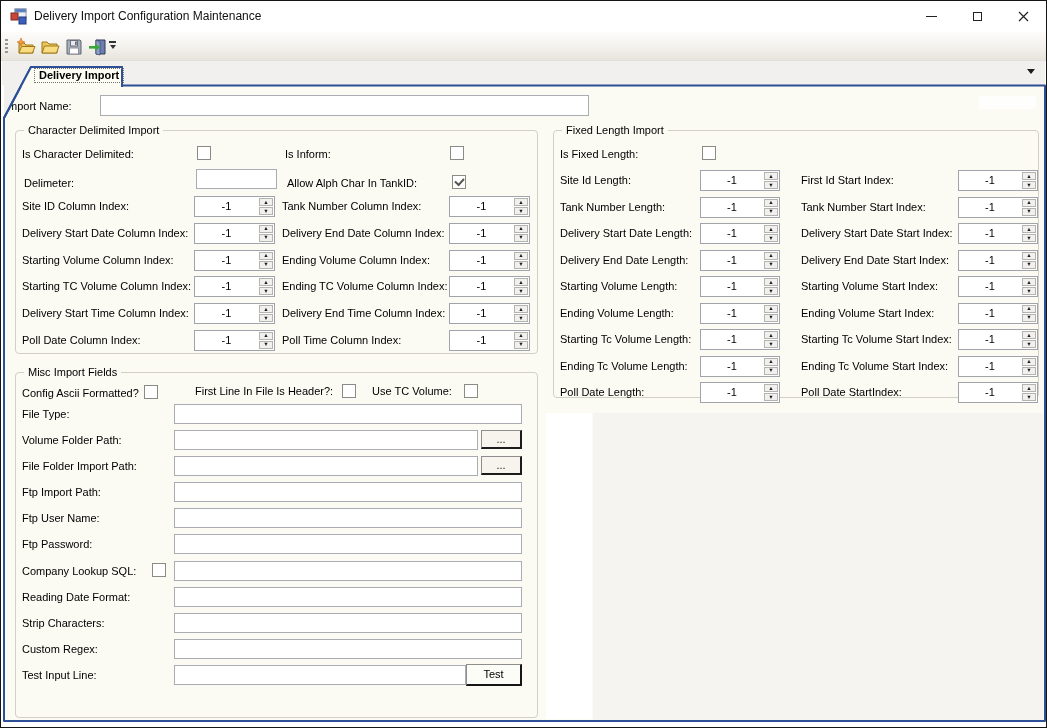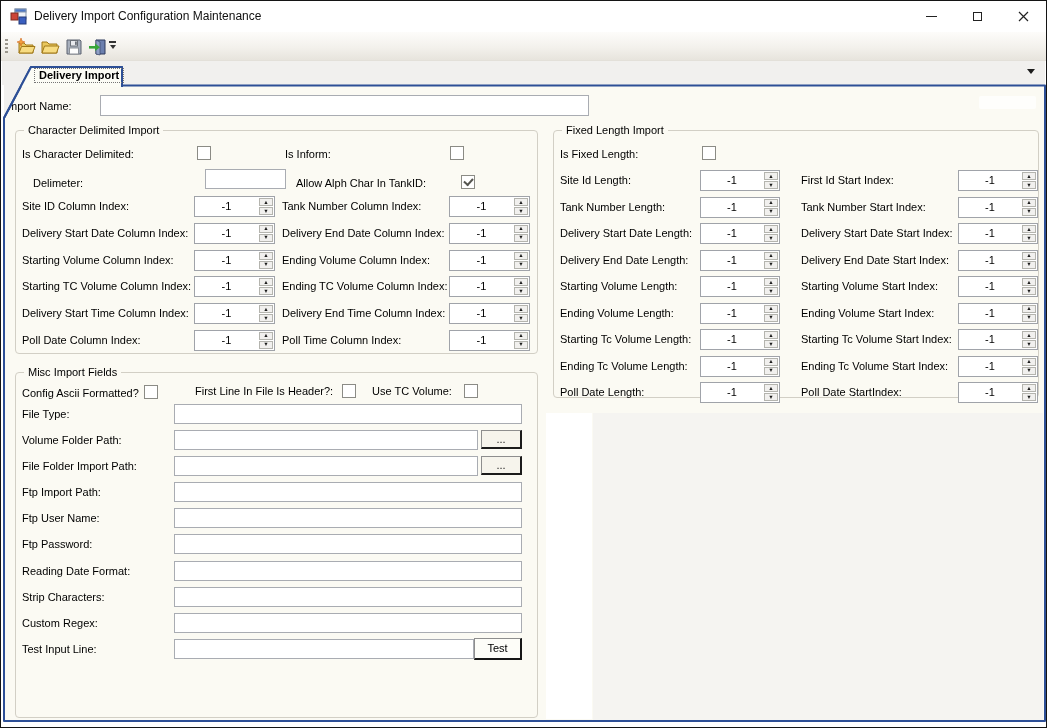--- a/index.html
+++ b/index.html
@@ -53,21 +53,21 @@
   .spin-b{flex:1;background:#f1f0ee;border:1px solid #b4b4ae;color:#1a1a1a;
       font-size:5.5px;line-height:5px;display:flex;align-items:center;justify-content:center;}
   
   .gb{position:absolute;border:1px solid #d2cfc5;border-radius:4px;}
   .gb-title{position:absolute;top:-8px;left:8px;background:#fbfaf3;padding:0 4px;line-height:14px;}
   #gb-char{left:14px;top:129px;width:523px;height:224px;}
   #gb-fixed{left:552px;top:129px;width:486px;height:268px;}
   #gb-misc{left:14px;top:371px;width:523px;height:346px;}
   
   .cd-r1{position:absolute;left:0;top:12px;width:100%;height:22px;}
-  .cd-r2{position:absolute;left:11px;top:36px;width:100%;height:24px;}
+  .cd-r2{position:absolute;left:2px;top:36px;width:100%;height:24px;}
   .cd-list{position:absolute;left:0;top:63px;width:100%;}
   .cd .pair-row{position:relative;height:26.8px;}
   .cd .pr-l-lbl{left:6px;top:6px;}
   .cd .pr-l-spin{left:178px;top:2px;width:81px;}
   .cd .pr-r-lbl{left:266px;top:6px;}
   .cd .pr-r-spin{left:433px;top:2px;width:81px;}
   
   .fl-r1{position:absolute;left:0;top:12px;width:100%;height:22px;}
   .fl-list{position:absolute;left:0;top:37px;width:100%;}
   .fl .pair-row{position:relative;height:26.5px;}
@@ -80,21 +80,21 @@
   .mi-list{position:absolute;left:0;top:29px;width:100%;}
   .mi-row{position:relative;height:26.1px;}
   .mi-row .lbl{left:6px;top:6px;}
   .mi-cb{left:136px;top:4px;}
   .mi-ctrls{position:absolute;left:158px;top:2px;width:348px;display:flex;align-items:flex-start;}
   .tb2{flex:1;height:20px;border:1px solid #a9acb2;background:#fff;padding:0 3px;min-width:0;
       font:11px "Liberation Sans","DejaVu Sans",sans-serif;outline:none;}
   .btn-browse{width:41px;height:19px;margin-left:3px;background:#f6f4ec;color:#1a1a1a;
       border:1px solid #8e8e8e;border-right:2px solid #1c1c1c;border-bottom:2px solid #1c1c1c;
       font:11px "Liberation Sans",sans-serif;line-height:10px;padding:0;}
-  .btn-test{width:48px;height:22px;margin-top:-1px;background:#fdfdf8;color:#000;
+  .btn-test{width:56px;height:22px;margin-top:-1px;background:#fdfdf8;color:#000;
       border:1px solid #8e8e8e;border-right:2px solid #161616;border-bottom:2px solid #161616;
       font:11px "Liberation Sans",sans-serif;padding:0;}
   
   .imp-lbl{left:4px;top:99px;}
   .imp-tb{left:99px;top:94px;width:489px;height:21px;}
 </style>
 </head>
 <body>
 
 <div id="window">
@@ -557,20 +557,28 @@
 
           <div class="mi-row">
             <span class="lbl">Ftp Password:</span>
 
             <div class="mi-ctrls">
               <input class="tb2" value="" style="">
 
             </div>
           </div>
 
+          <div class="mi-row">
+            <span class="lbl">Company Lookup SQL:</span>
+            <span class="cb mi-cb"></span>
+            <div class="mi-ctrls">
+              <input class="tb2" value="" style="">
+
+            </div>
+          </div>
 
 
           <div class="mi-row">
             <span class="lbl">Reading Date Format:</span>
 
             <div class="mi-ctrls">
               <input class="tb2" value="" style="">
 
             </div>
           </div>

